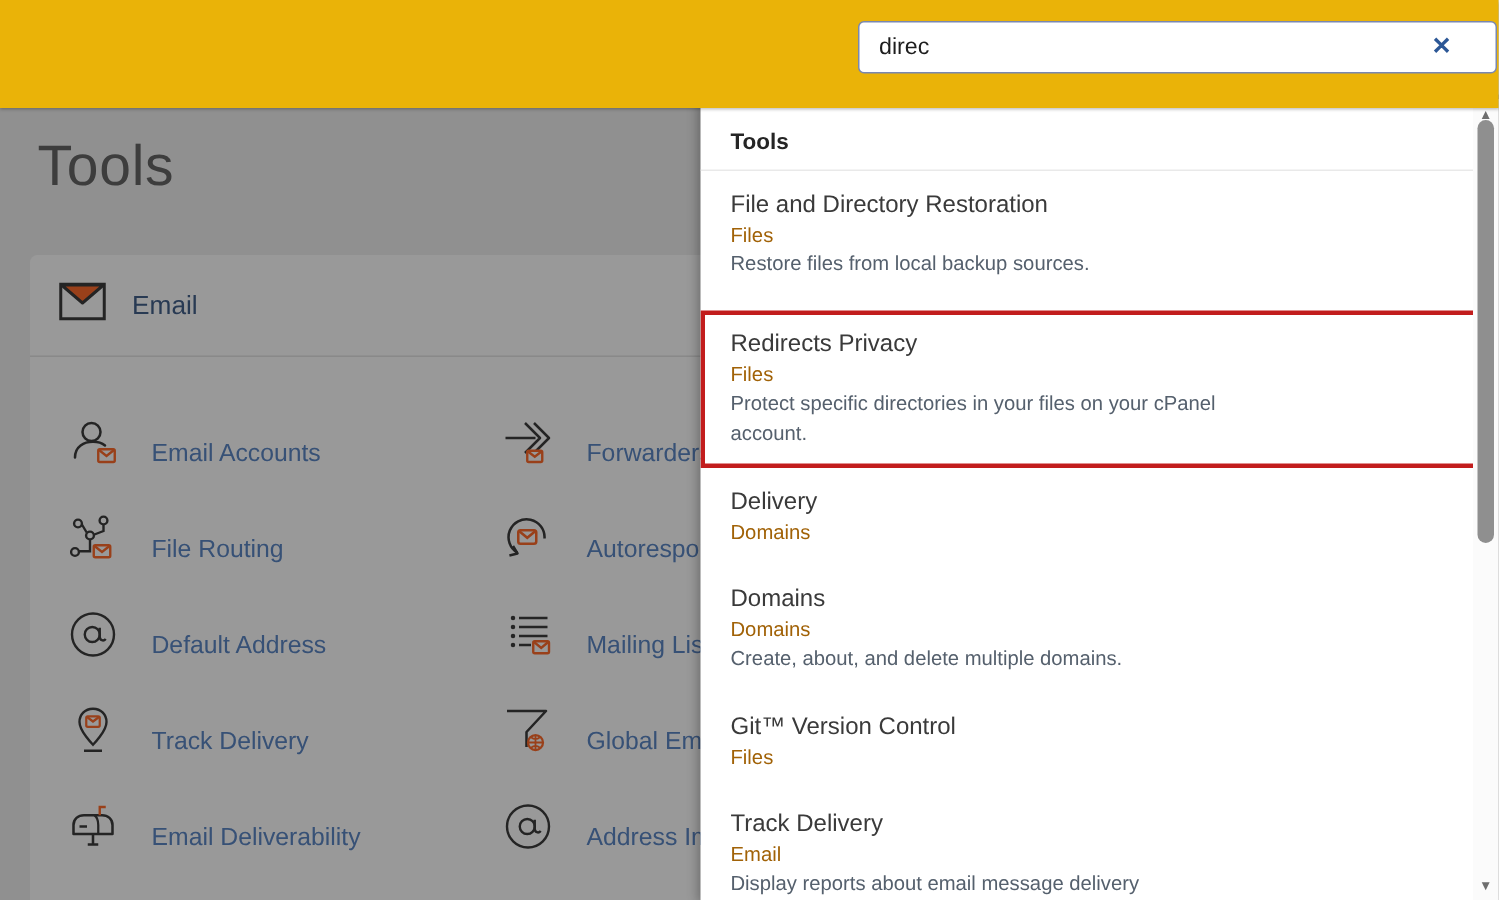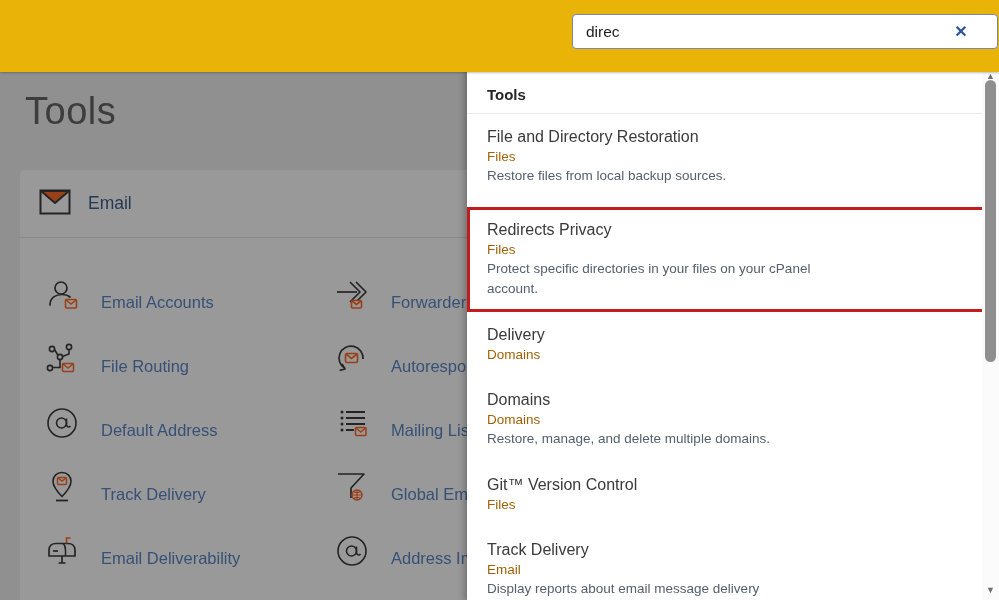--- a/index.html
+++ b/index.html
@@ -232,21 +232,21 @@
       <span class="r-title">Delivery</span>
       <span class="r-cat">Domains</span>
     </div>
   </div>
 
   <div class="result">
     <div class="r-top">
       <span class="r-title">Domains</span>
       <span class="r-cat">Domains</span>
     </div>
-    <div class="r-desc">Restore, manage, and delete multiple domains.</div>
+    <div class="r-desc">Create, about, and delete multiple domains.</div>
   </div>
 
   <div class="result">
     <div class="r-top">
       <span class="r-title">Git™ Version Control</span>
       <span class="r-cat">Files</span>
     </div>
   </div>
 
   <div class="result">

